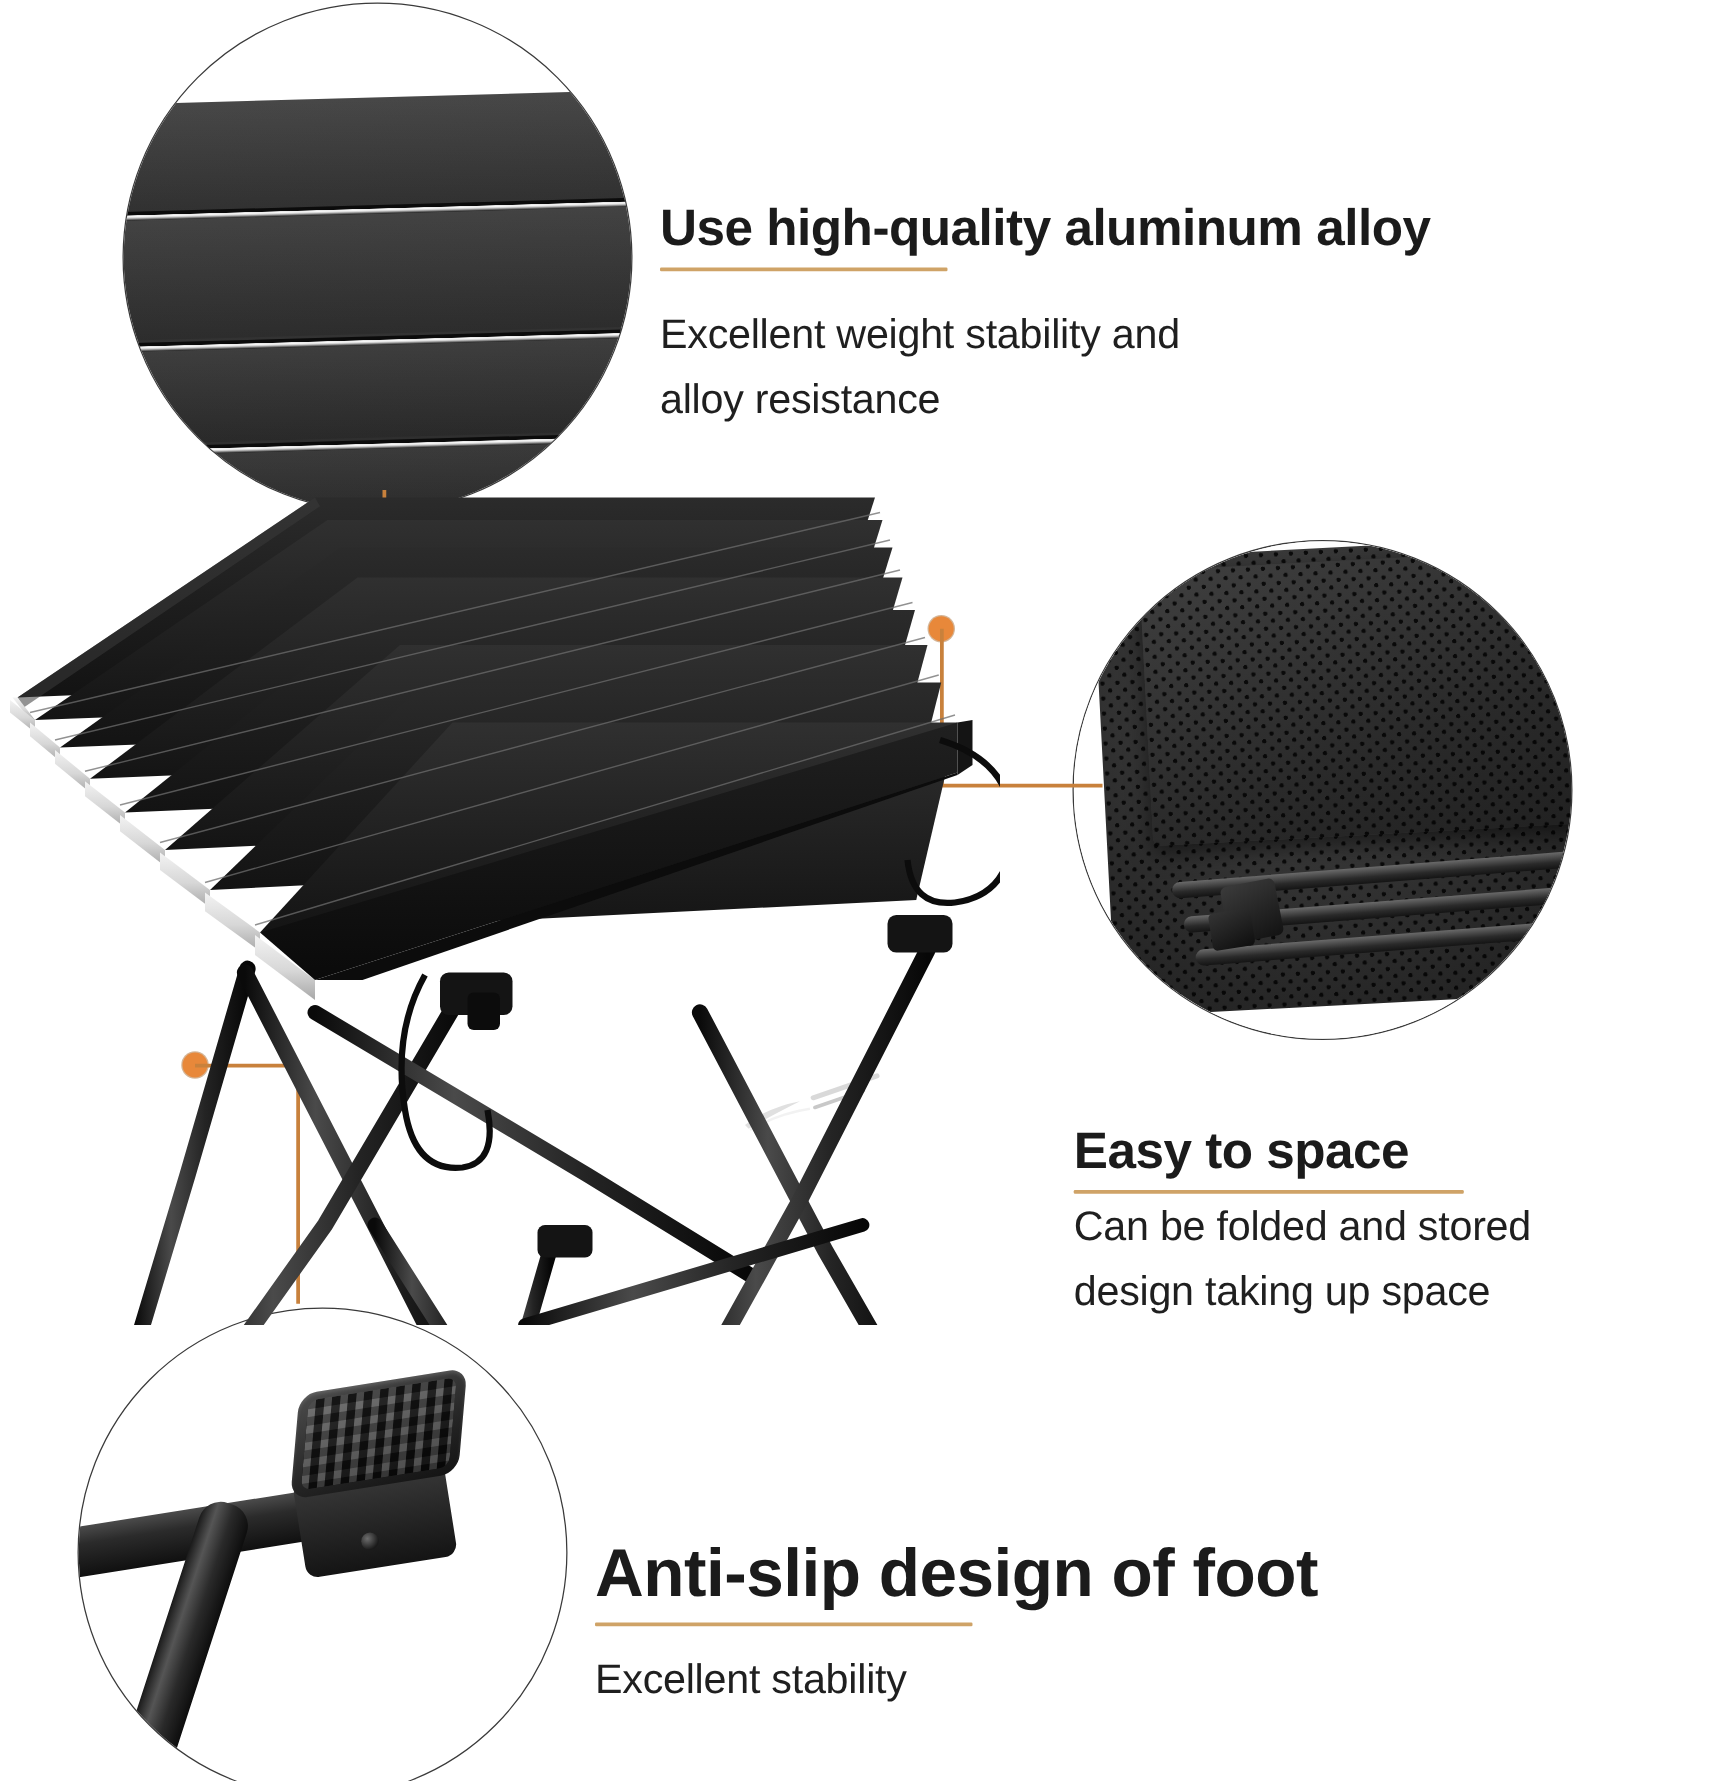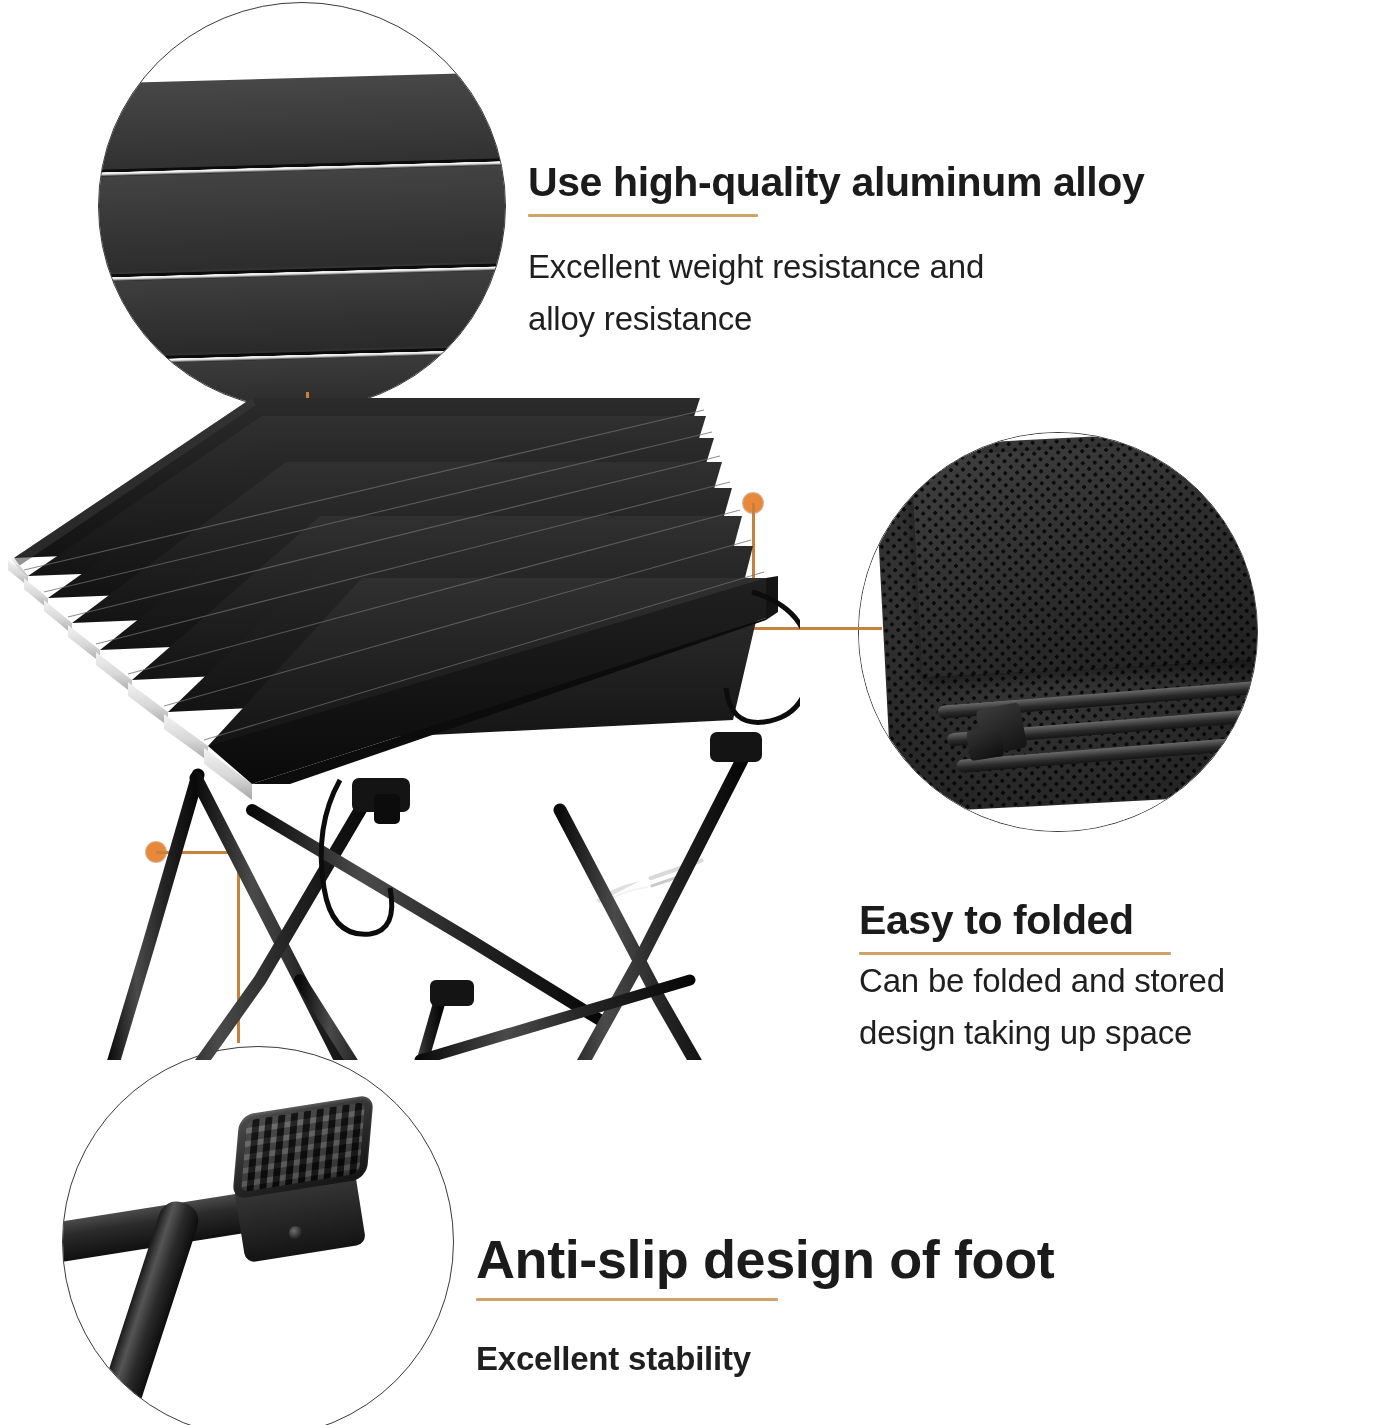--- a/index.html
+++ b/index.html
@@ -49,21 +49,21 @@
   #callout-alloy .body { font-size: 33px; margin-top: 24px; }
 
   #callout-store { left: 859px; top: 858px; }
   #callout-store .title { font-size: 41px; }
   #callout-store .rule { width: 312px; }
   #callout-store .body { font-size: 33px; }
 
   #callout-foot { left: 476px; top: 1190px; }
   #callout-foot .title { font-size: 54px; }
   #callout-foot .rule { width: 302px; }
-  #callout-foot .body { font-size: 33px; margin-top: 32px; font-weight: bold; }
+  #callout-foot .body { font-size: 33px; margin-top: 16px; }
 
   
   .leader { position: absolute; background: #c8813c; }
   .dot {
     position: absolute;
     width: 20px; height: 20px;
     border-radius: 50%;
     background: #e8883a;
     box-shadow: 0 0 0 1px rgba(160,90,25,.45);
   }
@@ -201,21 +201,21 @@
     </div>
   </div>
 
   <div class="leader" style="left:306px; top:392px; width:2.5px; height:48px;"></div>
   <div class="dot" style="left:297px; top:427px;"></div>
 
   <div class="callout" id="callout-alloy">
     <div class="title">Use high-quality aluminum alloy</div>
     <div class="rule"></div>
     <div class="body">
-      <div>Excellent weight resistance and</div>
+      <div>Excellent weight stability and</div>
       <div>alloy resistance</div>
     </div>
   </div>
 
   <div class="inset" id="inset-mesh">
     <div class="mesh-bg"></div>
     <div class="mesh-bag">
       <div class="mesh-tex"></div>
       <div class="mesh-flap">
         <div class="mesh-tex"></div>
@@ -226,21 +226,21 @@
       <div class="zip-pull"></div>
       <div class="zip-tab"></div>
     </div>
   </div>
 
   <div class="dot" style="left:743px; top:493px;"></div>
   <div class="leader" style="left:752px; top:503px; width:2.5px; height:126px;"></div>
   <div class="leader" style="left:752px; top:627px; width:130px; height:2.5px;"></div>
 
   <div class="callout" id="callout-store">
-    <div class="title">Easy to folded</div>
+    <div class="title">Easy to space</div>
     <div class="rule"></div>
     <div class="body">
       <div>Can be folded and stored</div>
       <div>design taking up space</div>
     </div>
   </div>
 
   <div class="inset" id="inset-foot">
     <div class="foot-tube-h"></div>
     <div class="foot-tube-d"></div>

